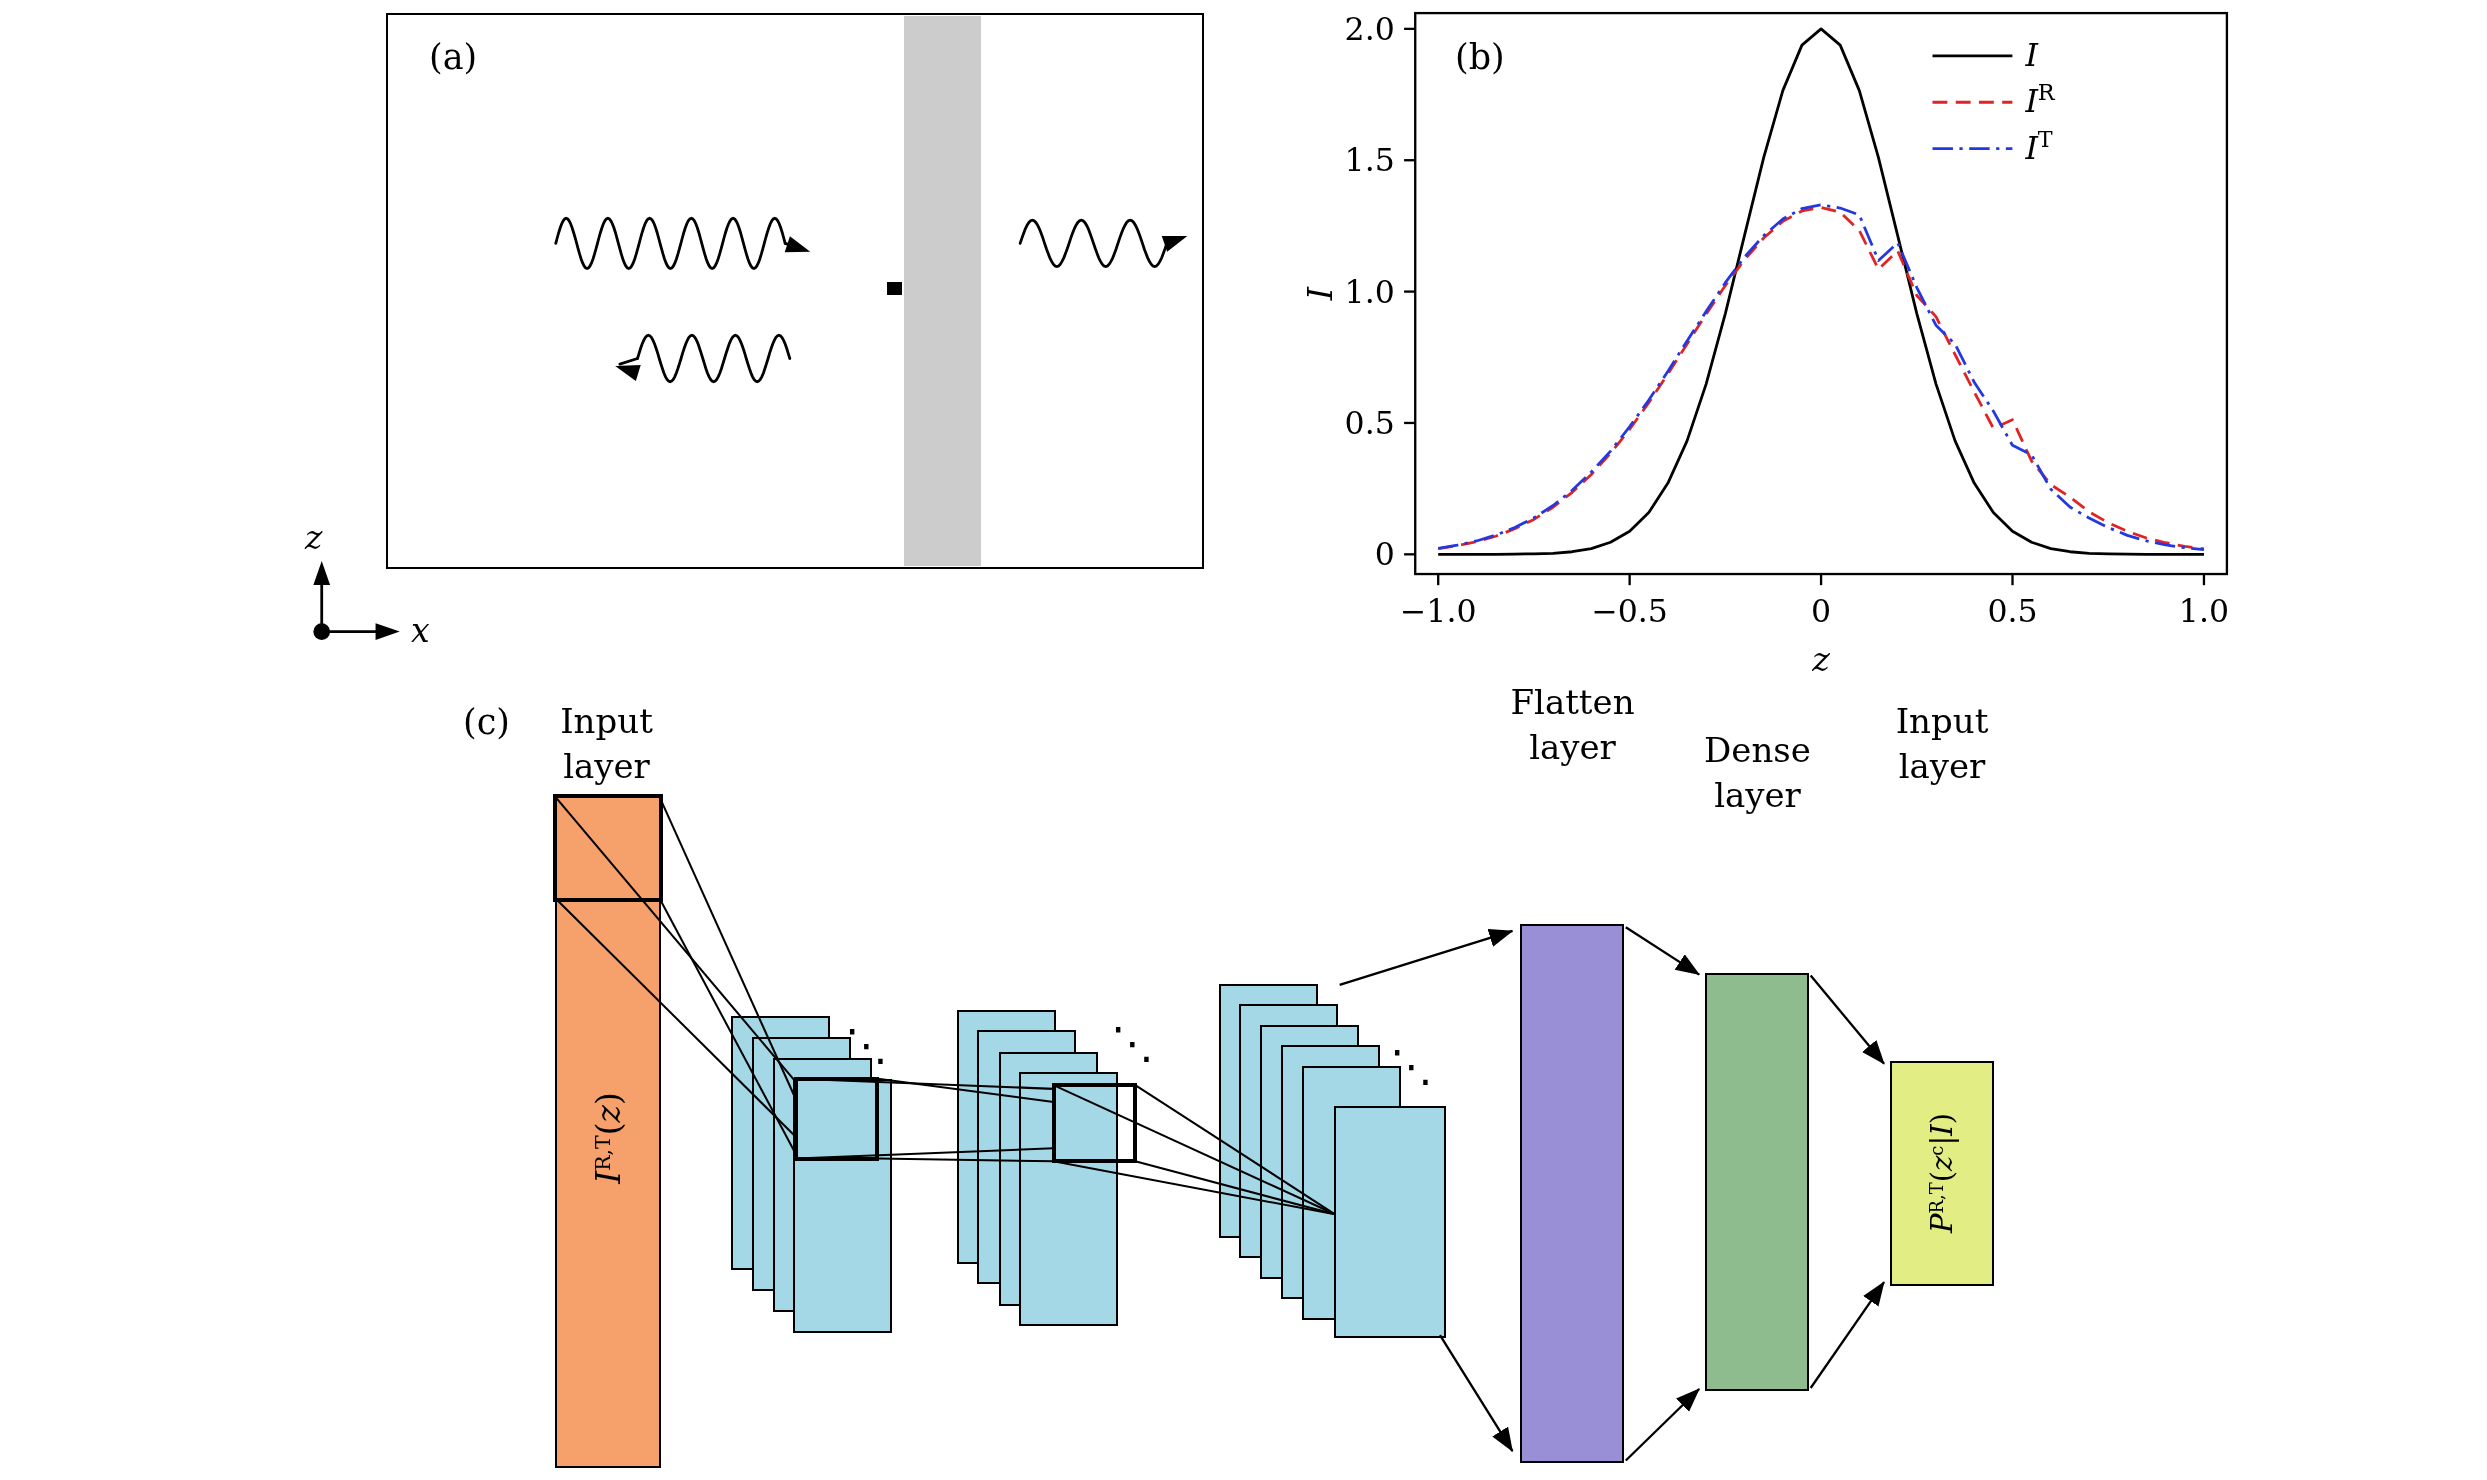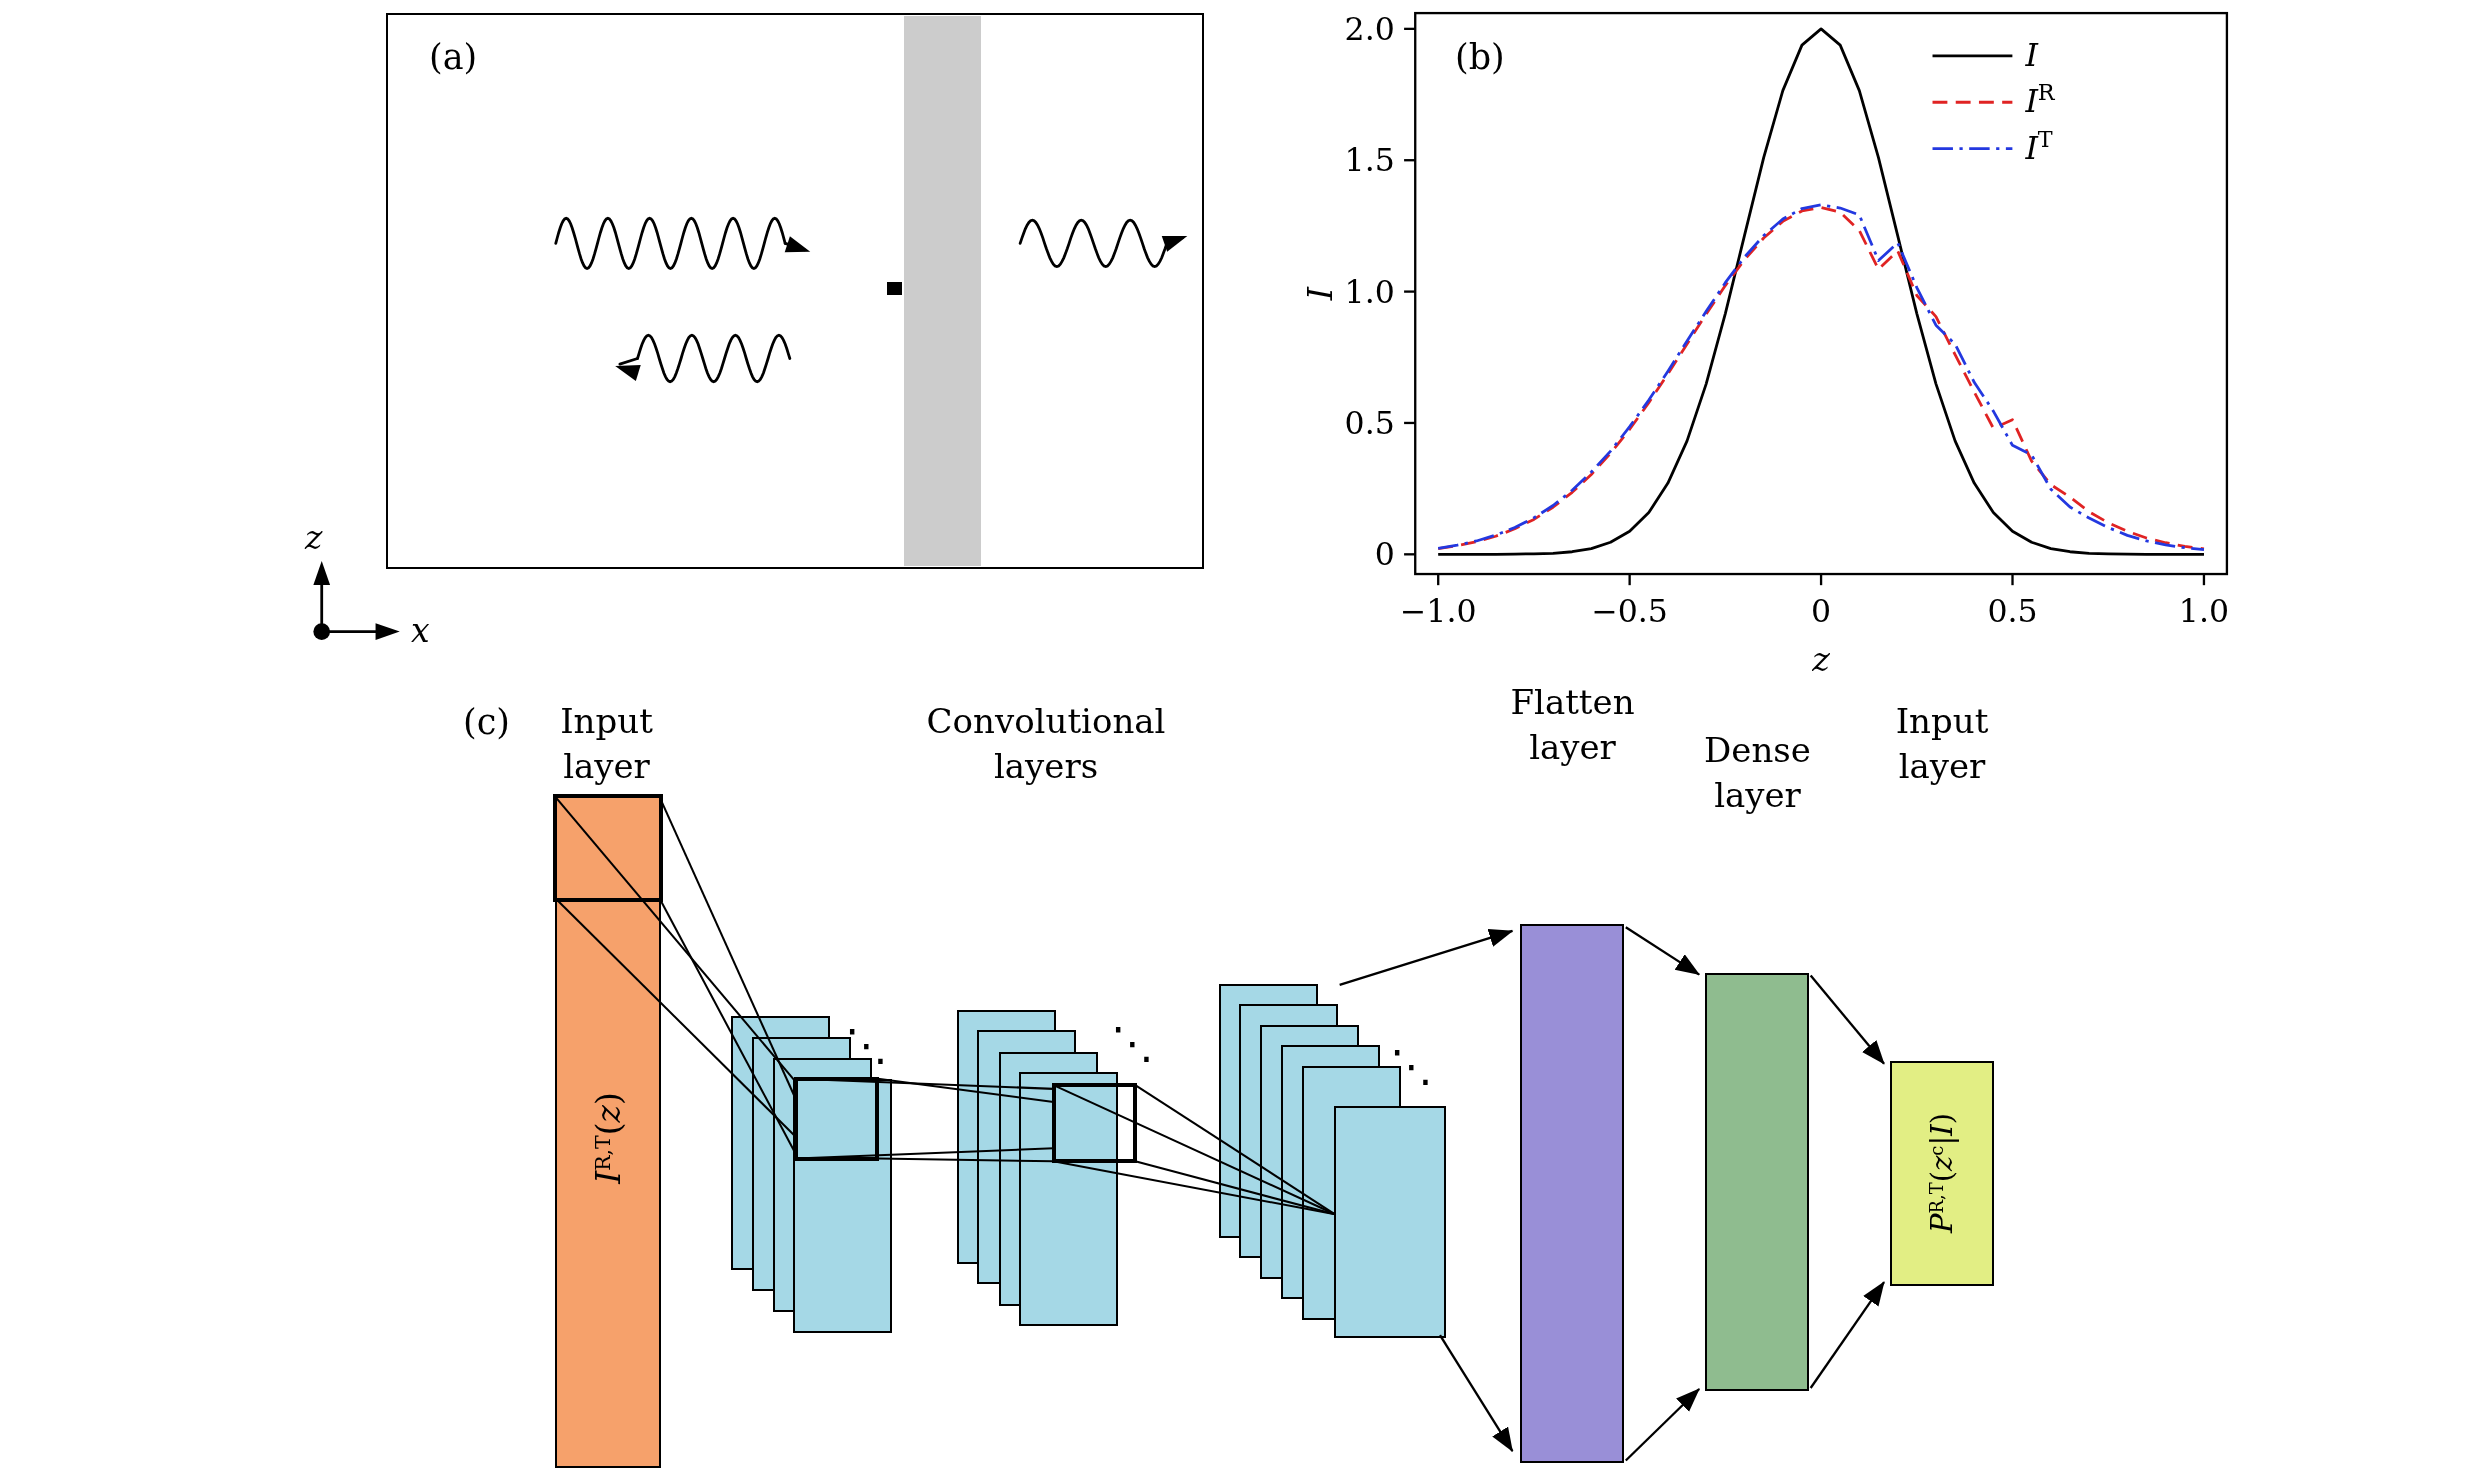--- a/index.html
+++ b/index.html
@@ -85,24 +85,20 @@
       <text x="780" y="171" font-size="34" font-style="italic" font-family="DejaVu Serif, serif">I<tspan dy="-13" font-size="24" font-style="normal">T</tspan></text>
     </svg>
   <div class="lbl" style="left:1455px;top:37px">(b)</div>
 
   <div class="lbl" style="left:463px;top:702px">(c)</div>
 
   <div class="hdr" style="left:520px;top:699px;width:173px">
     <div>Input</div>
     <div>layer</div>
   </div>
-  <div class="hdr" style="left:892px;top:699px;width:308px">
-    <div>Convolutional</div>
-    <div>layers</div>
-  </div>
   <div class="hdr" style="left:1486px;top:680px;width:173px">
     <div>Flatten</div>
     <div>layer</div>
   </div>
   <div class="hdr" style="left:1671px;top:728px;width:173px">
     <div>Dense</div>
     <div>layer</div>
   </div>
   <div class="hdr" style="left:1849px;top:699px;width:186px">
     <div>Input</div>

